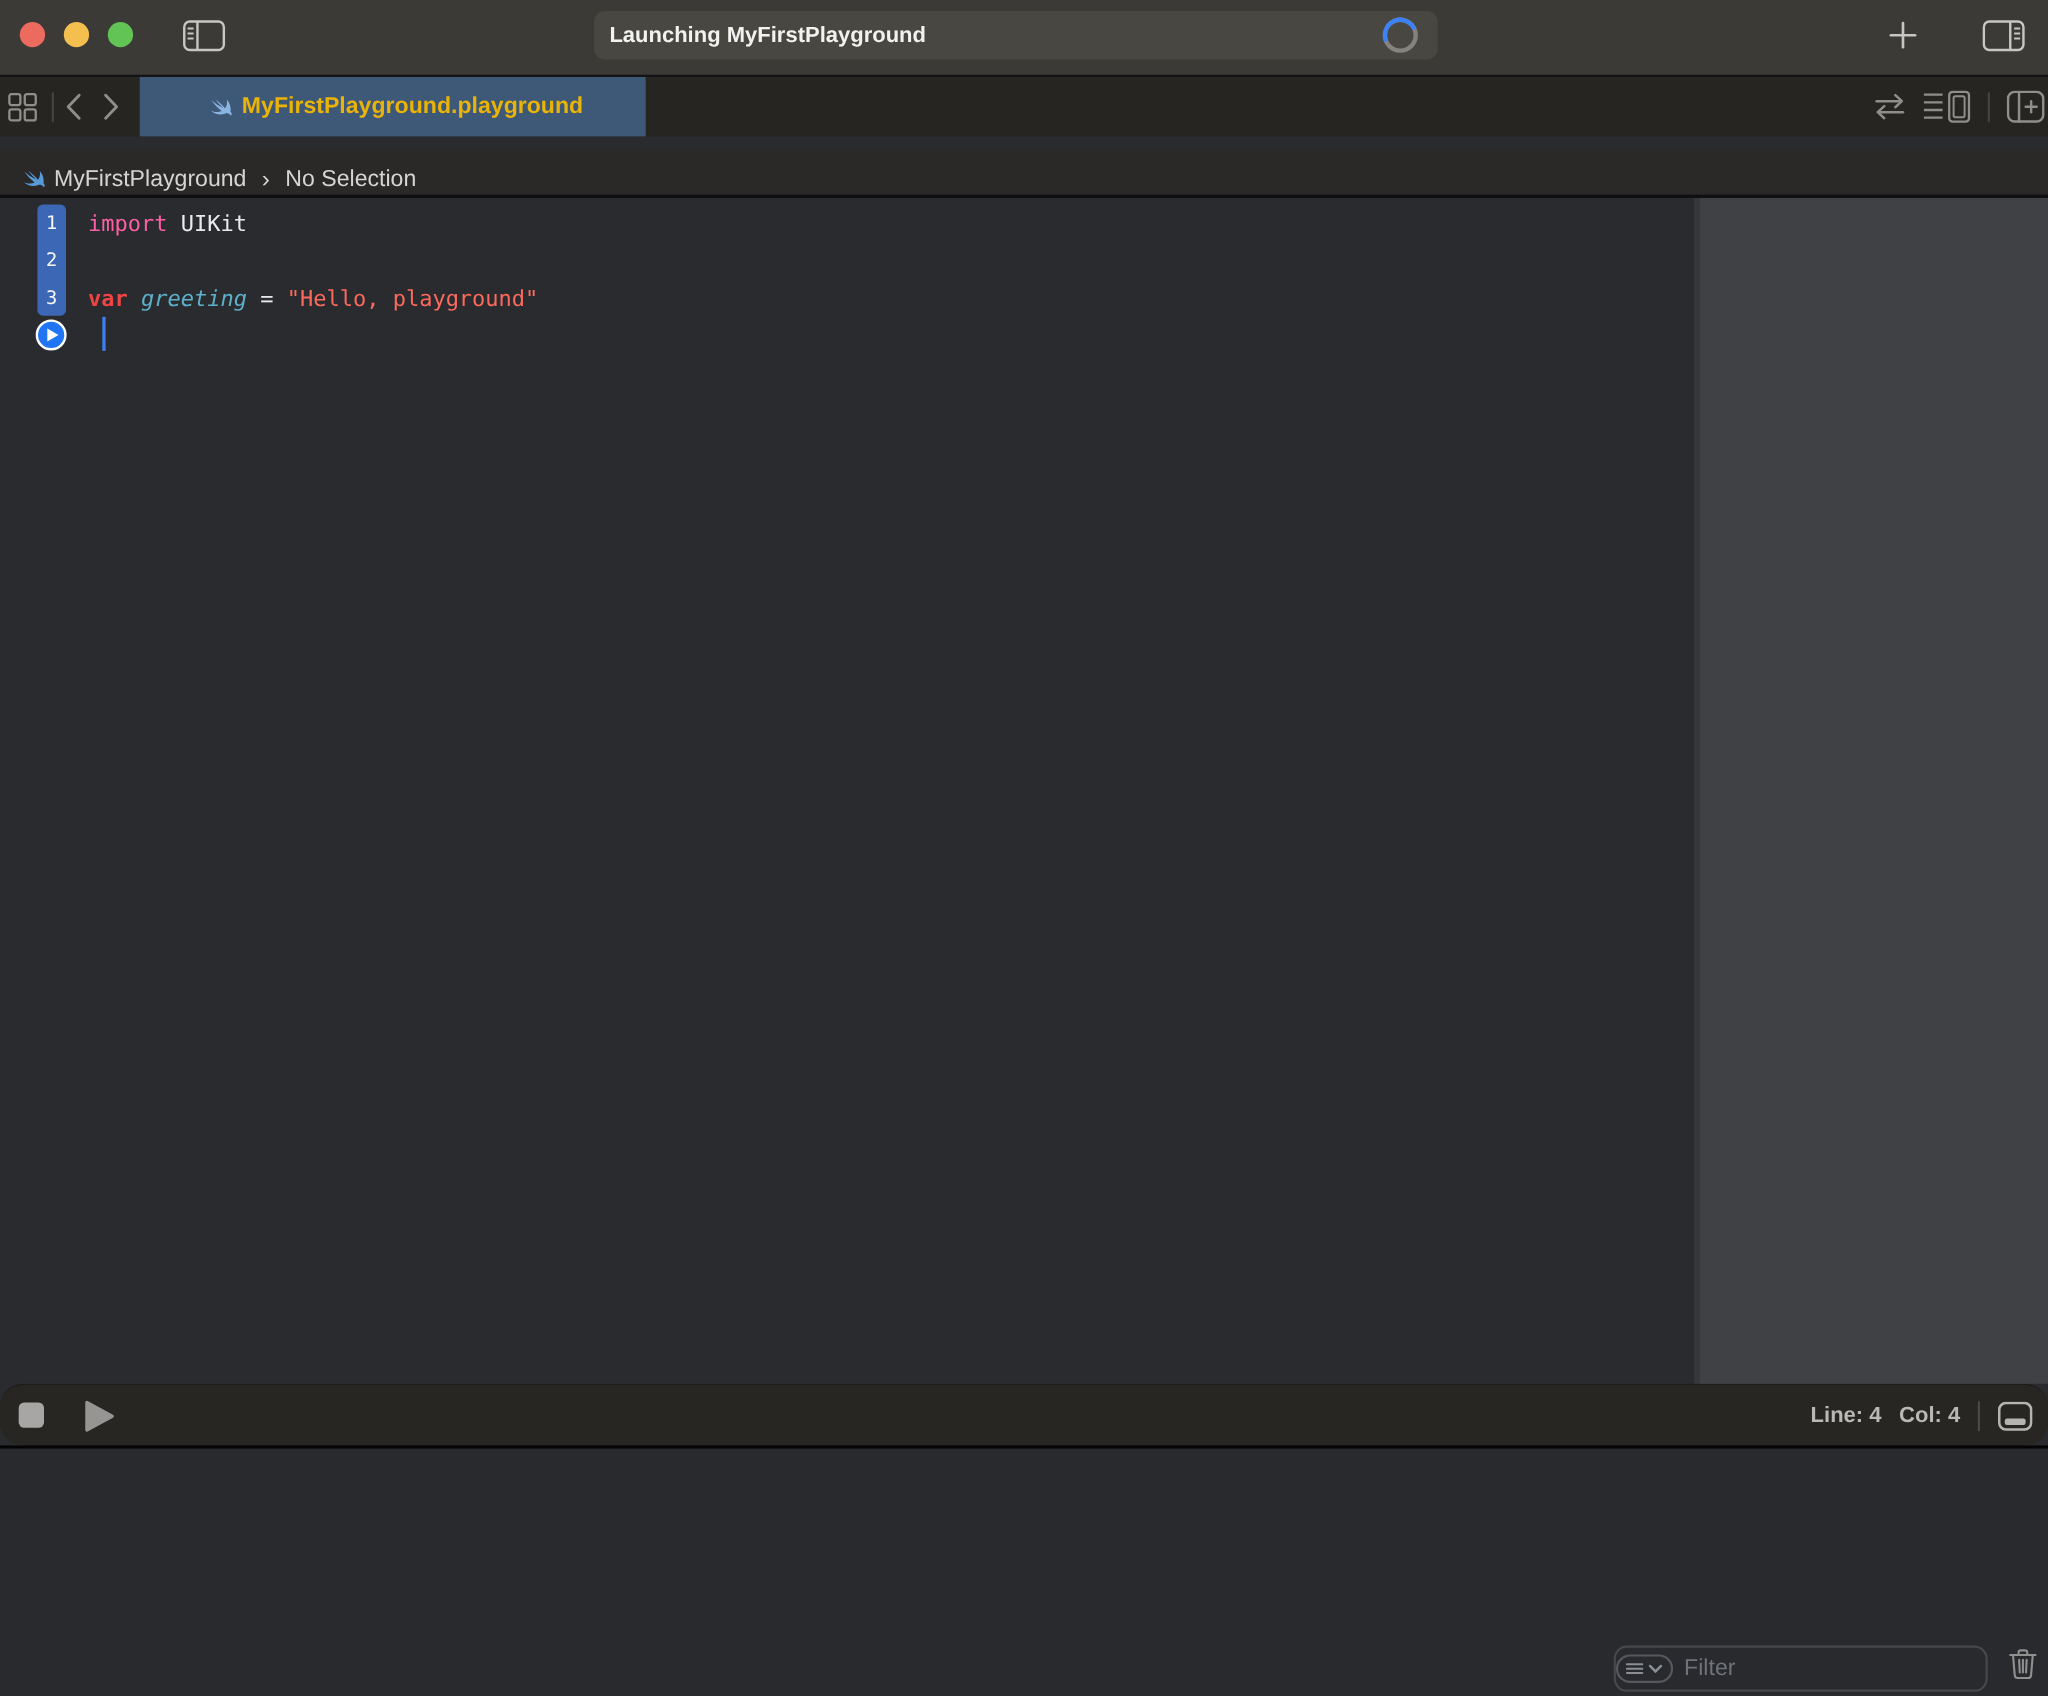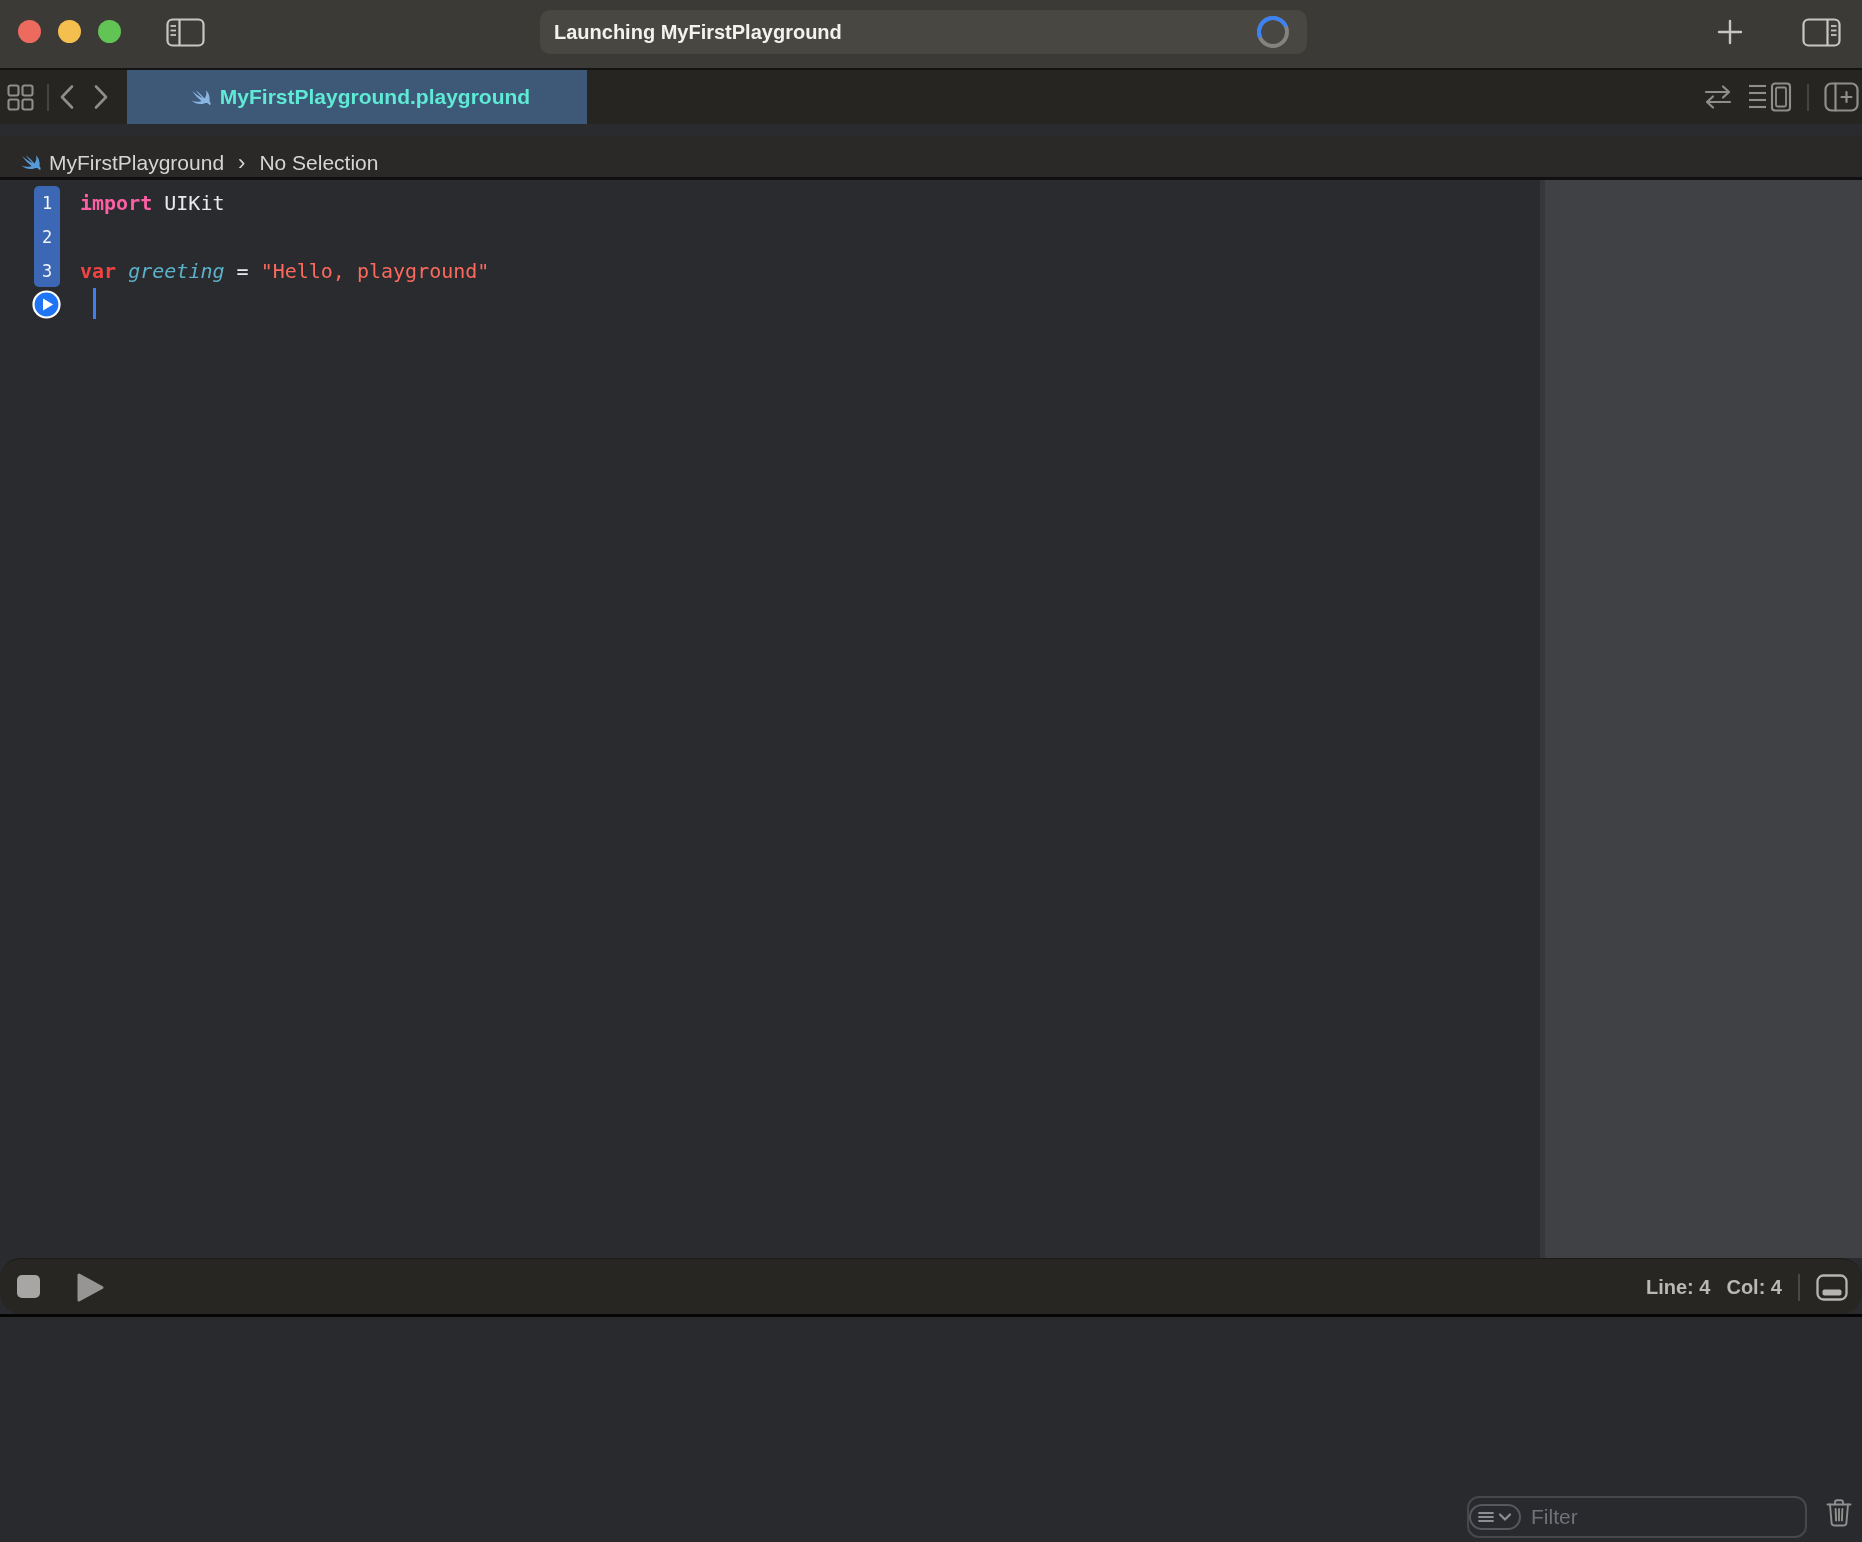--- a/index.html
+++ b/index.html
@@ -30,21 +30,21 @@
   .sep-h1 { position:absolute; left:0; top:68px; width:1862px; height:2px; background:#141414; }
   .sep-h2 { position:absolute; left:0; top:177px; width:1862px; height:3px; background:#101013; }
   .sep-h3 { position:absolute; left:0; top:1314px; width:1862px; height:3px; background:#050505; }
   
   .tabbar { position:absolute; left:0; top:70px; width:1862px; height:54px; background:#262522; }
   .tab-icon { position:absolute; top:0; height:54px; display:flex; align-items:center; color:#8f8e8b; }
   .vsep { position:absolute; top:14px; width:2px; height:27px; background:#454442; }
   .tab-active {
     position:absolute; left:127px; top:0; width:460px; height:54px; background:#3e5878;
     display:flex; align-items:center; justify-content:center; gap:9px;
-    color:#5eead4; font-size:21px; font-weight:600;
+    color:#eab308; font-size:21px; font-weight:600;
   }
   
   .breadcrumb {
     position:absolute; left:0; top:136px; width:1862px; height:53px; background:#2a2927;
     display:flex; align-items:center; color:#d5d5d3; font-size:21px;
   }
   .crumb-sep { color:#98989
 6; font-size:22px; margin:0 14px; }
   
   .editor { position:absolute; left:0; top:180px; width:1540px; height:1078px; background:#292b2f; }
@@ -203,21 +203,21 @@
   </div>
 
   <div class="sep-h2"></div>
 
   <div class="editor">
     <div class="gutter-strip"></div>
     <div class="code-lines">
       <div id="generated-lines">
           <div class="code-line">
             <span class="line-number">1</span>
-            <span class="code-text"><span style="color: rgb(252, 95, 163); font-weight: 700;">import</span><span style="color: rgb(232, 234, 237);"> UIKit</span></span>
+            <span class="code-text"><span style="color: rgb(252, 95, 163); font-weight: 400;">import</span><span style="color: rgb(232, 234, 237);"> UIKit</span></span>
           </div>
           <div class="code-line">
             <span class="line-number">2</span>
             <span class="code-text"></span>
           </div>
           <div class="code-line">
             <span class="line-number">3</span>
             <span class="code-text"><span style="color: #ef4444; font-weight: 700;">var</span><span style="color: rgb(232, 234, 237);"> </span><span style="color: rgb(92, 177, 201); font-style: italic;">greeting</span><span style="color: rgb(232, 234, 237);"> = </span><span style="color: rgb(252, 106, 93);">"Hello, playground"</span></span>
           </div>
         </div>

